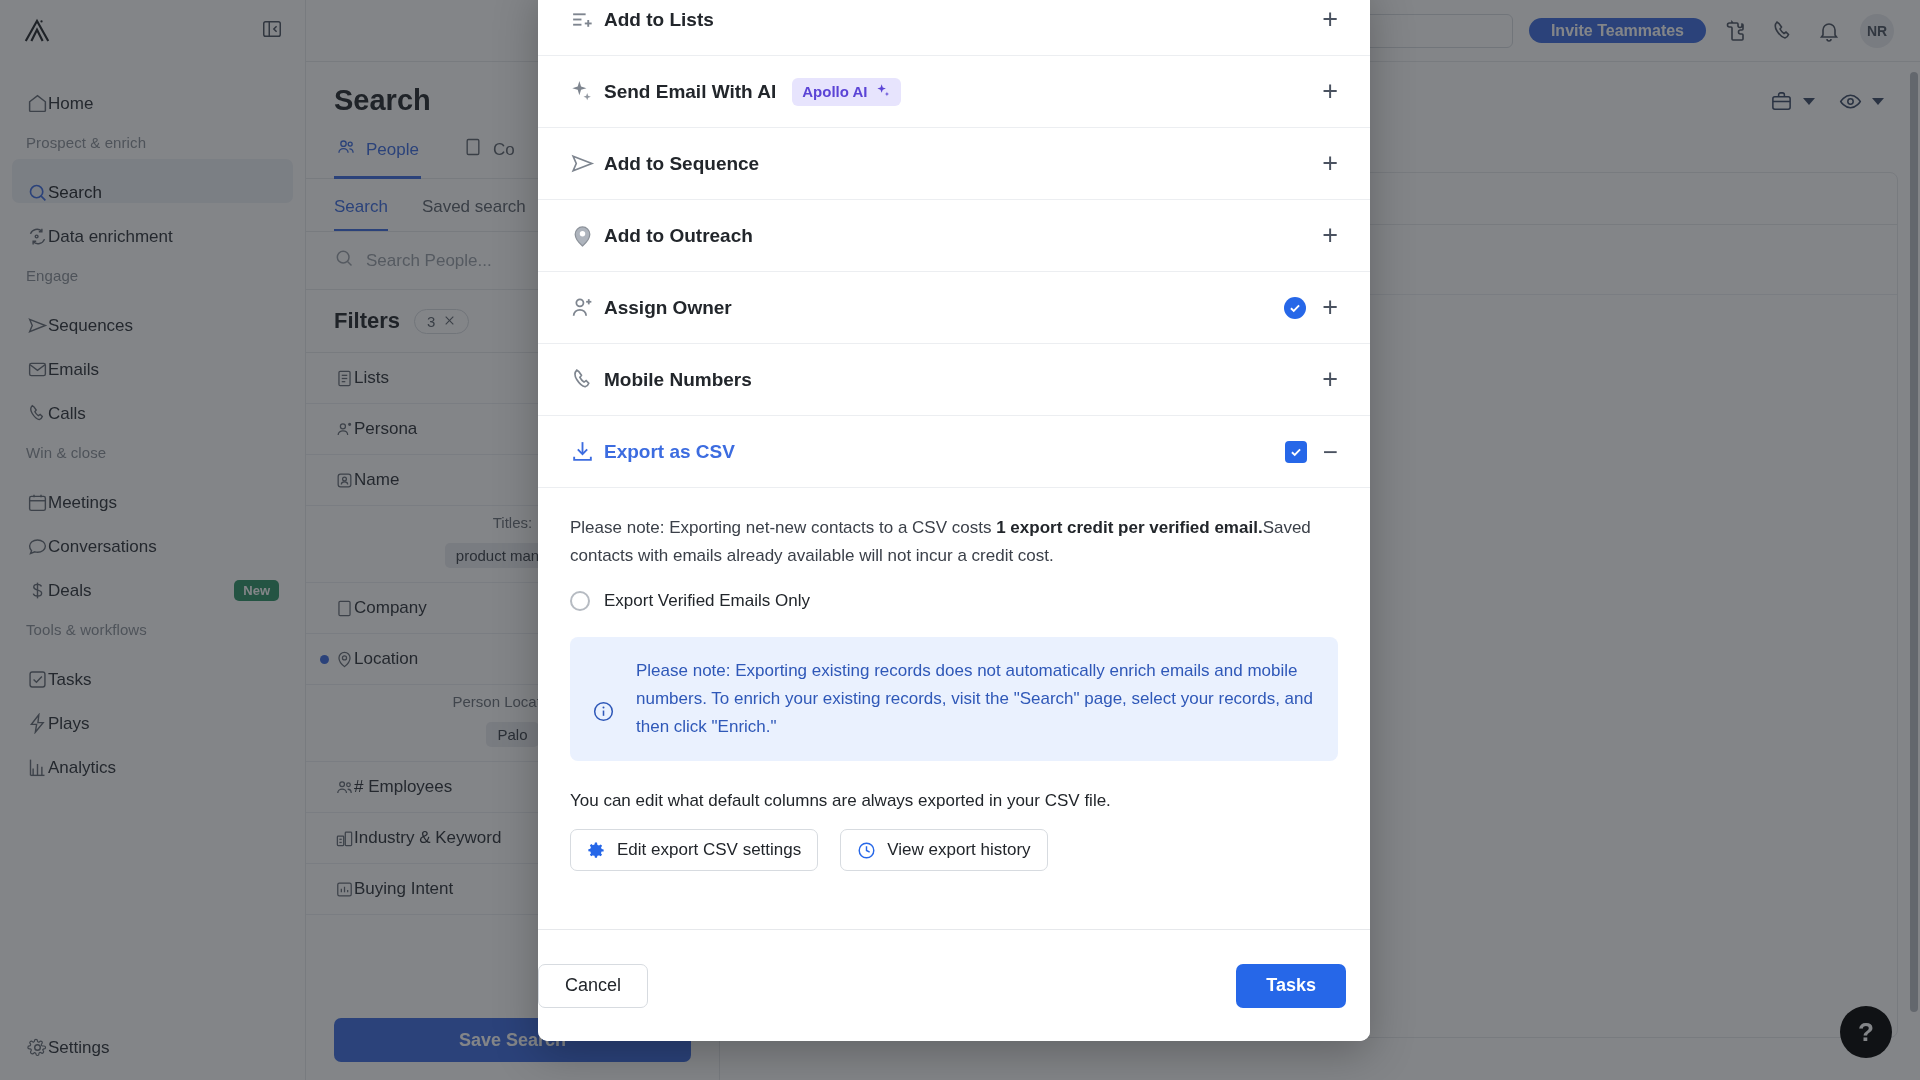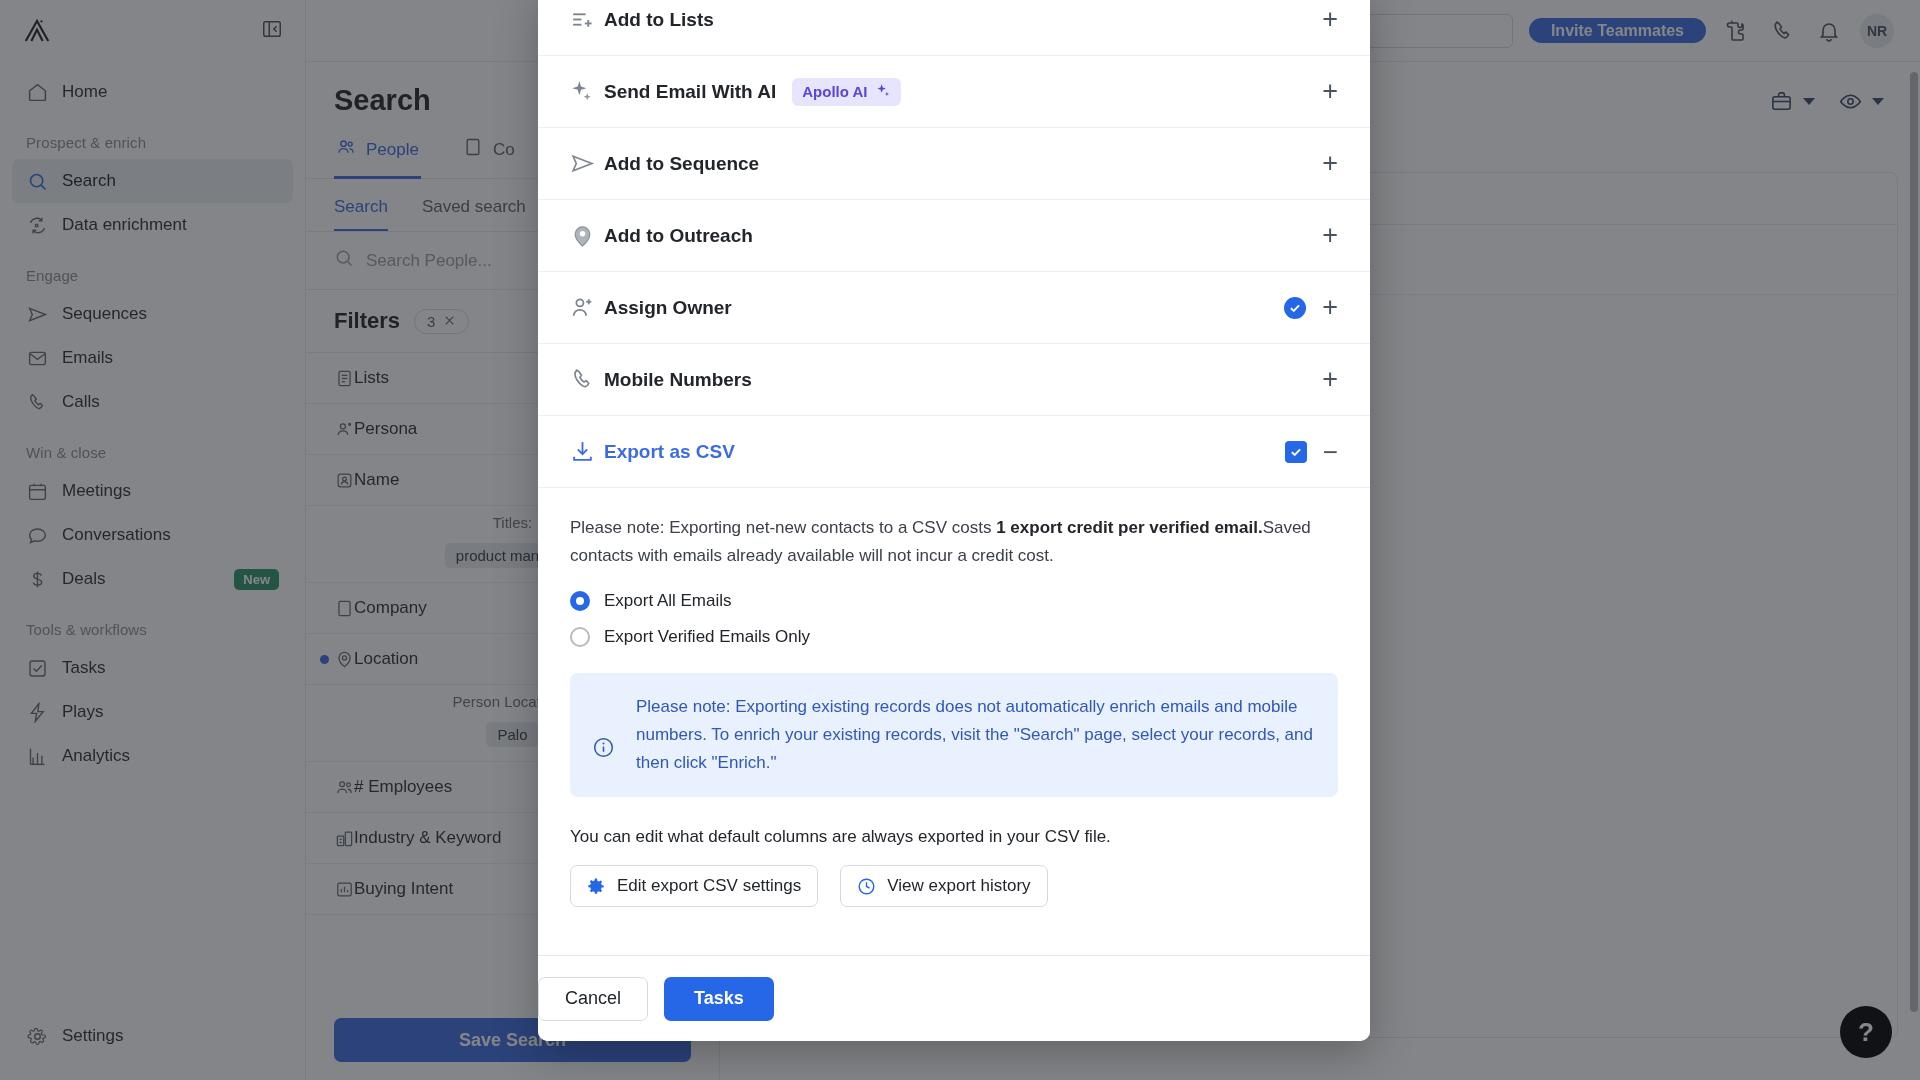--- a/index.html
+++ b/index.html
@@ -18,21 +18,21 @@
   .sidebar {
     position: absolute; left: 0; top: 0; width: 306px; height: 1080px;
     background: #fff; border-right: 1px solid #e6e8eb;
     display: flex; flex-direction: column;
   }
   .sb-top { height: 62px; display: flex; align-items: center; justify-content: space-between; padding: 0 22px 0 22px; }
   .sb-logo svg { display: block; }
   .sb-collapse { cursor: pointer; }
   .sb-nav { padding: 8px 12px 0 12px; flex: 1; overflow: hidden; }
   .sb-item {
-    display: flex; align-items: center; gap: 14px;
+    display: flex; align-items: flex-end; 
     height: 44px; padding: 0 14px; border-radius: 7px;
     color: #2d3239; font-size: 17px; cursor: pointer; position: relative;
   }
   .sb-item.active { background: #eef1f6; }
   .sb-item.active .sb-label { color: #22262b; }
   .sb-ico { width: 22px; height: 22px; flex: 0 0 22px; display: flex; align-items: center; justify-content: center; color: #646b75; }
   .sb-item.active .sb-ico { color: #3c6ce0; }
   .sb-label { white-space: nowrap; }
   .sb-section {
     font-size: 15px; color: #8b9199; padding: 20px 14px 8px 14px; letter-spacing: .1px;
@@ -179,22 +179,22 @@
 
   .edit-note { margin-top: 30px; font-size: 17px; color: #22262b; }
   .btn-row { margin-top: 18px; display: flex; gap: 22px; }
   .ghost-btn {
     display: flex; align-items: center; gap: 11px; border: 1px solid #d7dbe0; background: #fff;
     border-radius: 7px; height: 42px; padding: 0 16px; font-size: 17px; color: #22262b; cursor: pointer;
   }
   .ghost-btn .gi { color: #2667e8; display: flex; align-items: center; }
 
   .modal-footer {
-    border-top: 1px solid #e6e8eb; height: 86px; display: flex; align-items: center;
-    justify-content: flex-start; gap: 16px; padding-right: 24px; background: #fff;
+    border-top: 1px solid #e6e8eb; height: 112px; display: flex; align-items: center;
+    justify-content: space-between; gap: 16px; padding-right: 24px; background: #fff;
   }
   .btn-cancel {
     border: 1px solid #d7dbe0; background: #fff; border-radius: 7px; height: 44px;
     padding: 0 26px; font-size: 18px; color: #22262b; cursor: pointer;
     font-family: "Liberation Sans", sans-serif;
   }
   .btn-save {
     border: none; background: #2667e8; color: #fff; border-radius: 7px; height: 44px;
     padding: 0 30px; font-size: 18px; font-weight: 600; cursor: pointer;
     font-family: "Liberation Sans", sans-serif;
@@ -739,24 +739,20 @@
         </span>
       </div>
 
       <div class="expand">
         <div class="note-text">
           <span>Please note: Exporting net-new contacts to a CSV costs </span><b>1 export credit per verified email.</b><span>Saved contacts with emails already available will not incur a credit cost.</span>
         </div>
 
         <div class="radio-list">
           <div class="radio-item">
-            <span class="radio on"></span>
-            <span class="radio-label">Export All Emails</span>
-          </div>
-          <div class="radio-item">
             <span class="radio"></span>
             <span class="radio-label">Export Verified Emails Only</span>
           </div>
         </div>
 
         <div class="info-box">
           <span class="info-ico">
             <svg width="23" height="23" viewBox="0 0 24 24" fill="none" stroke="currentColor" stroke-width="1.6">
                 <circle cx="12" cy="12" r="9.2"></circle>
                 <line x1="12" y1="11" x2="12" y2="16.5"></line>

